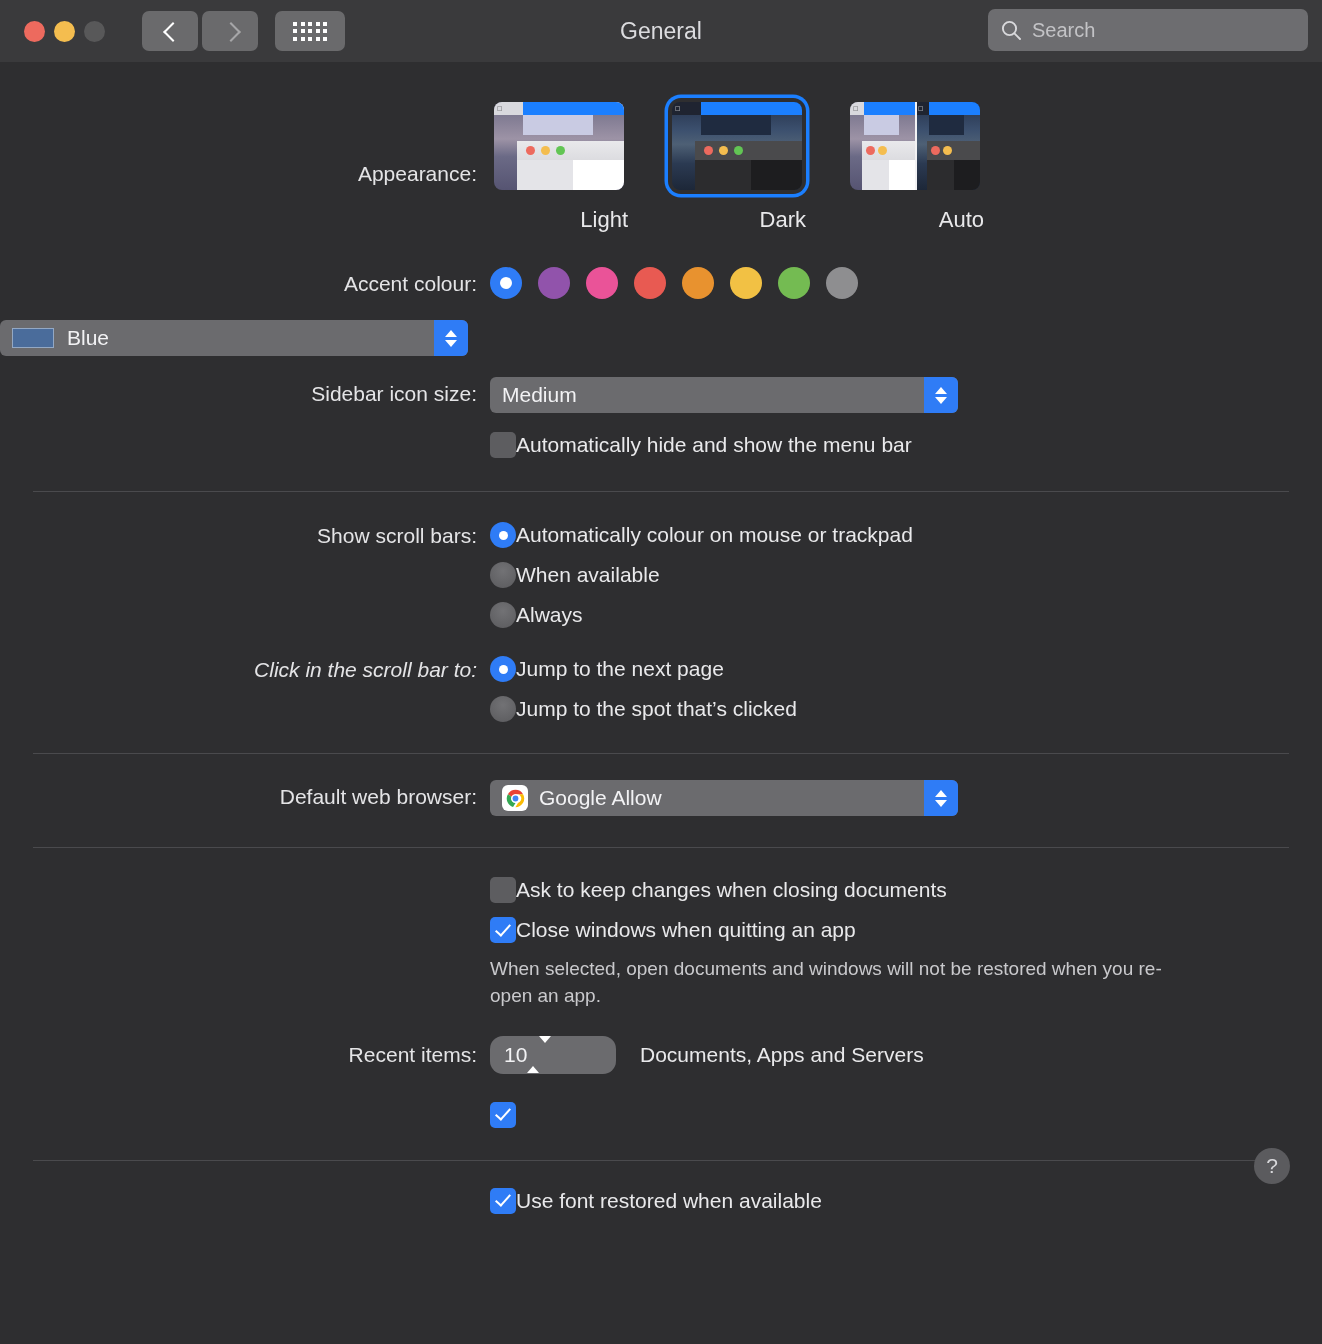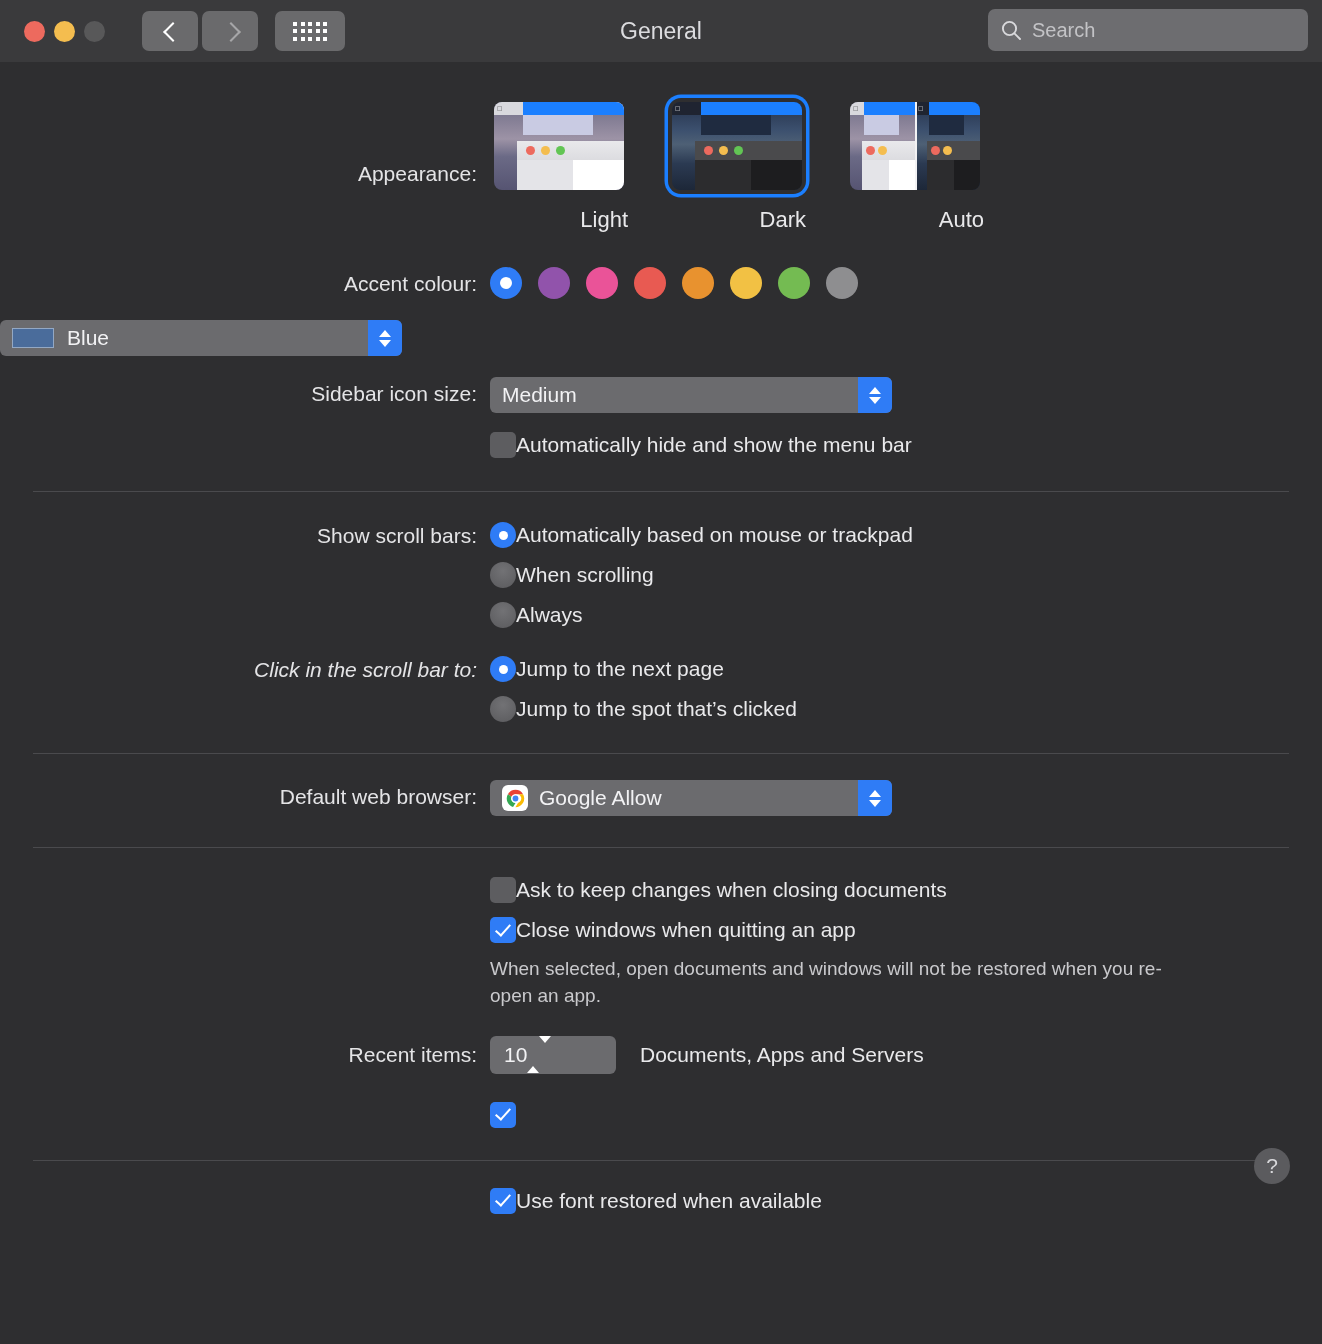--- a/index.html
+++ b/index.html
@@ -123,21 +123,21 @@
   .swatches { display: flex; gap: 16px; }
   .sw { width: 32px; height: 32px; border-radius: 50%; display: flex; align-items: center; justify-content: center; }
   .sw .inner { width: 12px; height: 12px; border-radius: 50%; background: #fff; display: none; }
   .sw.sel .inner { display: block; }
 
   
   .popup-row { margin-top: 21px; }
   .popup-row .lbl { padding-top: 6px; }
   .popup {
     display: inline-flex; align-items: center;
-    width: 402px; height: 36px;
+    width: 468px; height: 36px;
     background: #6b6b6e; border-radius: 6px;
     padding-left: 12px; position: relative;
     font-size: 21px; color: #f2f2f4;
   }
   .popup .stepper {
     position: absolute; right: 0; top: 0; bottom: 0; width: 34px;
     background: #2f7cf6; border-radius: 0 6px 6px 0;
     display: flex; flex-direction: column; align-items: center; justify-content: center; gap: 3px;
   }
   .caret { width: 0; height: 0; border-left: 6px solid transparent; border-right: 6px solid transparent; }
@@ -173,21 +173,21 @@
   .scroll-row .lbl { padding-top: 3px; }
   .click-row { margin-top: 28px; }
   .click-row .lbl { padding-top: 3px; font-style: italic; }
   .browser-row { margin-top: 26px; }
   .browser-row .lbl { padding-top: 6px; }
 
   .helptext { font-size: 19px; color: #c9c9cc; line-height: 1.42; margin-top: 13px; max-width: 710px; }
 
   .stepfield {
     display: inline-flex; align-items: center;
-    width: 126px; height: 38px; background: #6b6b6e; border-radius: 6px;
+    width: 126px; height: 38px; background: #6b6b6e; border-radius: 13px;
     position: relative; padding-left: 14px; font-size: 21px; color: #f2f2f4;
   }
   .stepfield .stepper { width: 32px; }
 
   .helpbtn {
     position: absolute; right: 32px; bottom: 30px;
     width: 36px; height: 36px; border-radius: 50%;
     background: #5b5b5e; color: #d8d8db;
     display: flex; align-items: center; justify-content: center;
     font-size: 21px;
@@ -409,25 +409,25 @@
 
   <div class="sep" style="margin-top:33px"></div>
 
   <div class="row scroll-row">
     <div class="lbl">Show scroll bars:</div>
     <div class="ctl radio-group">
       <div class="cbrow">
         <span class="rb on">
             <span class="pip"></span>
           </span>
-        <span class="cbtxt">Automatically based on mouse or trackpad</span>
+        <span class="cbtxt">Automatically colour on mouse or trackpad</span>
       </div>
       <div class="cbrow">
         <span class="rb"></span>
-        <span class="cbtxt">When scrolling</span>
+        <span class="cbtxt">When available</span>
       </div>
       <div class="cbrow">
         <span class="rb"></span>
         <span class="cbtxt">Always</span>
       </div>
     </div>
   </div>
 
   <div class="row click-row">
     <div class="lbl">Click in the scroll bar to:</div>

